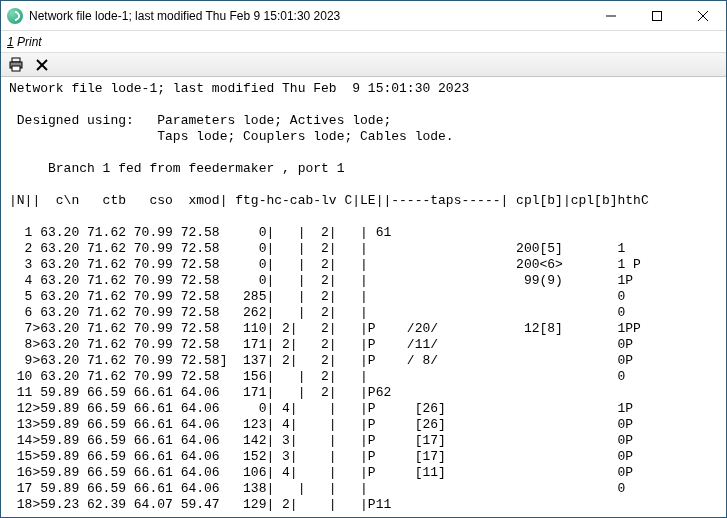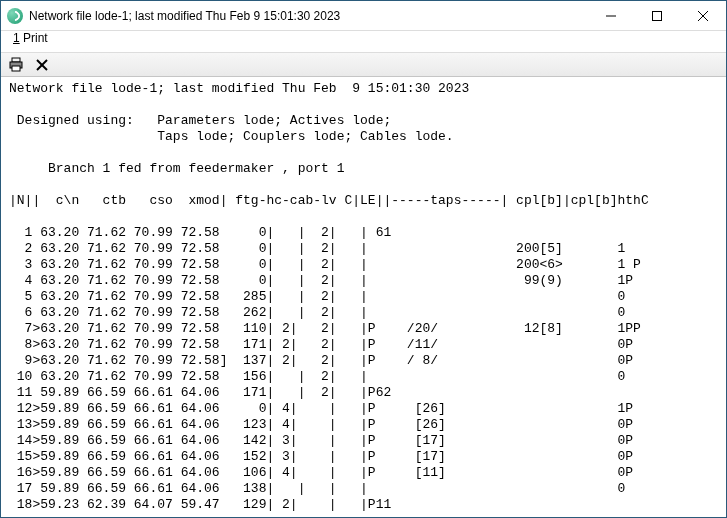--- a/index.html
+++ b/index.html
@@ -44,24 +44,25 @@
   .win-btn {
     width: 46px; height: 30px;
     display: flex; align-items: center; justify-content: center;
     font-size: 10px;
     cursor: default;
   }
   .win-btn svg { width: 10px; height: 10px; }
   .menubar {
     height: 22px;
     display: flex;
-    align-items: flex-start;
-    padding: 0 8px;
+    align-items: center;
+    padding: 0 2px;
     font-size: 12px;
     border-bottom: 1px solid #ddd;
+    font-style: italic;
   }
   .menu-item { padding: 0 4px; cursor: default; }
   .menu-item .ul { text-decoration: underline; }
   .toolbar {
     height: 24px;
     background: linear-gradient(#f7f7f7,#eaeaea);
     border-bottom: 1px solid #c5c5c5;
     display: flex;
     align-items: center;
     padding: 0 4px;

